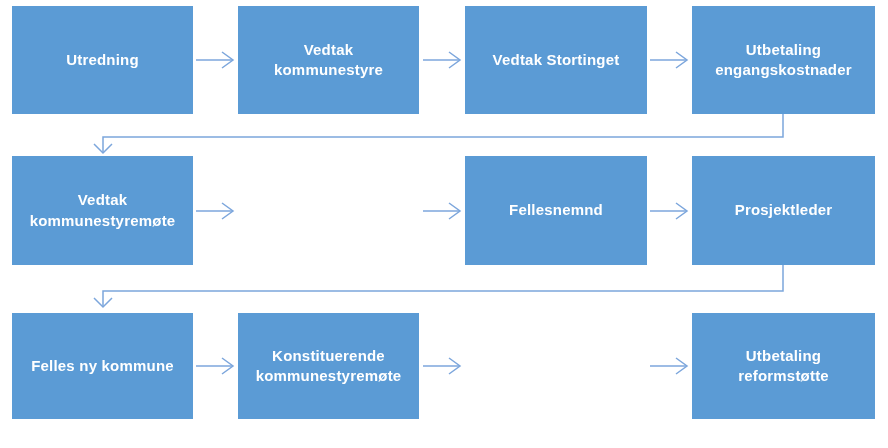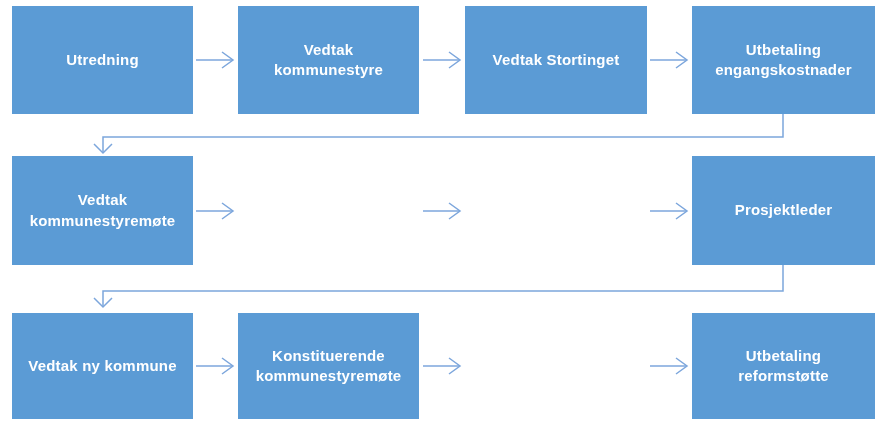--- a/index.html
+++ b/index.html
@@ -76,21 +76,22 @@
 
   <div class="box r1 c1">Utredning</div>
   <div class="box r1 c3">Vedtak Stortinget</div>
   <div class="box r1 c2">Vedtak
 kommunestyre</div>
   <div class="box r1 c4">Utbetaling
 engangskostnader</div>
 
   <div class="box r2 c1">Vedtak
 kommunestyremøte</div>
+  <div class="box r2 c3">Fellesnemnd</div>
   <div class="box r2 c4">Prosjektleder</div>
 
-  <div class="box r3 c1">Vedtak ny kommune</div>
+  <div class="box r3 c1">Felles ny kommune</div>
   <div class="box r3 c2">Konstituerende
 kommunestyremøte</div>
   <div class="box r3 c4">Utbetaling
 reformstøtte</div>
 
 </div>
 
 </body></html>

